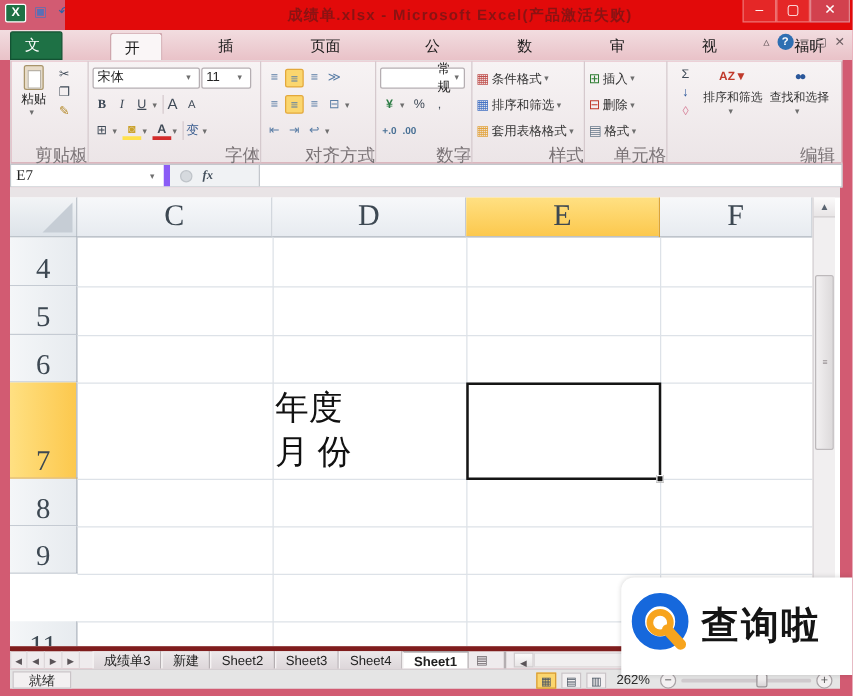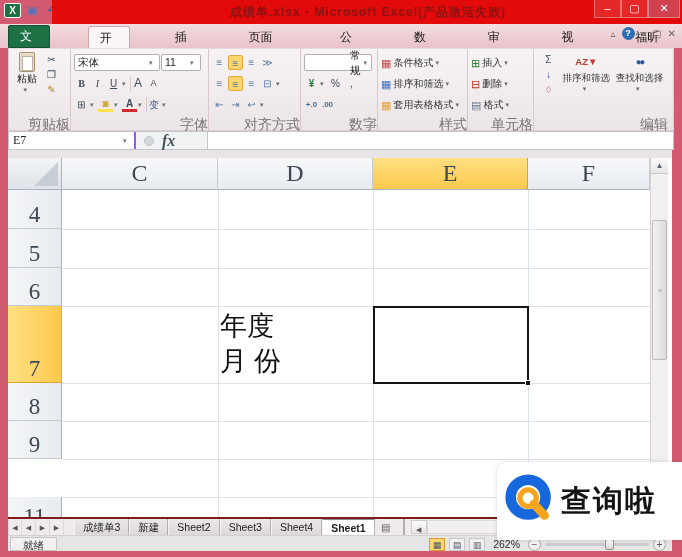--- a/index.html
+++ b/index.html
@@ -58,24 +58,24 @@
   .clip-icon { width:16px; height:20px; background:#e8dcc8; border:1px solid #a8946a; border-radius:2px; position:relative; }
   .clip-icon::after { content:""; position:absolute; left:2px; top:3px; width:9px; height:13px; background:#fff; border:1px solid #b9b2a6; }
   .styles-row, .cells-row { display:flex; align-items:center; height:21px; font-size:10px; color:#333; gap:2px; white-space:nowrap; overflow:hidden; }
   .ic-grid { font-size:11px; line-height:14px; }
   .ebig { display:flex; flex-direction:column; align-items:center; width:56px; font-size:9.5px; color:#333; }
   .ebig .eicon { height:20px; line-height:20px; font-weight:bold; }
 
   
   .fbar { left:8px; top:131px; width:666px; height:19px; background:#eceef0; border:1px solid #c3c7cc;
           display:flex; align-items:stretch; }
-  .namebox { width:127px; background:#fff; border-right:2px solid #8b5cf6; display:flex; align-items:center;
+  .namebox { width:127px; background:#fff; border-right:5px solid #8b5cf6; display:flex; align-items:center;
              justify-content:space-between; padding:0 4px; font-family:"Liberation Serif",serif; font-size:12px; }
   .fxzone { width:72px; background:#f0f2f4; border-right:1px solid #c3c7cc; display:flex; align-items:center; gap:8px; padding:0 8px; }
-  .fx { font-family:"Liberation Serif",serif; font-style:italic; font-weight:bold; font-size:16px; color:#44505c; }
+  .fx { font-family:"Liberation Serif",serif; font-style:italic; font-weight:bold; font-size:10px; color:#44505c; }
   .circ { width:10px; height:10px; border-radius:50%; background:#d6dade; border:1px solid #bfc4c9; }
   .finput { flex:1; background:#fff; }
 
   
   .grid { left:8px; top:150px; width:664px; height:367px; background:#fff; overflow:hidden; }
   .gridstrip { left:0; top:0; width:664px; height:8px; background:#e9e4e6; }
   .hdr { background:linear-gradient(#f7f8fa,#e7ebf0); border-right:1px solid #c5cbd3; border-bottom:1px solid #aab2bc;
          font-family:"Liberation Serif",serif; color:#3d4852; text-align:center; }
   .colhdr { top:8px; height:32px; font-size:24px; line-height:30px; }
   .colhdr.sel { background:linear-gradient(#ffe082,#fcc84d); border-right:1px solid #dca437; }
@@ -98,21 +98,21 @@
 
   
   .vscroll { left:642px; top:8px; width:18px; height:359px; background:#f1eff0; border-left:1px solid #d4d0d2; }
   .vsb-btn { height:16px; text-align:center; font-size:8px; line-height:16px; color:#5a6470;
              background:linear-gradient(#fbfafa,#e8e5e6); border-bottom:1px solid #cfcbcd; }
   .vsb-thumb { position:absolute; left:1px; top:62px; width:15px; height:140px; background:linear-gradient(90deg,#f2f0f1,#dddadb);
                border:1px solid #bdb9bb; border-radius:2px; }
   .vsb-grip { position:absolute; left:3px; top:66px; width:8px; text-align:center; font-size:7px; color:#9a9496; letter-spacing:0; }
 
   
-  .sheetbar { left:8px; top:517px; width:664px; height:18px; background:#efebed; border-top:2px solid #7f1d1d;
+  .sheetbar { left:8px; top:517px; width:664px; height:18px; background:#efebed; border-top:4px solid #7f1d1d;
               display:flex; align-items:stretch; font-size:10.5px; }
   .navbtn { width:14px; text-align:center; line-height:17px; font-size:7px; color:#5a5458; border-right:1px solid #ddd7da; }
   .stab { padding:0 8px; line-height:17px; color:#222; background:linear-gradient(#ece8ea,#ddd7da);
           border-right:1px solid #b4aeb1; border-left:1px solid #f6f3f4; }
   .stab.active { background:#fff; font-weight:bold; border-top:1px solid #8f888c; }
   .ins-sheet { width:22px; display:flex; align-items:center; justify-content:center; color:#6b6468; font-size:10px; }
   .tab-split { width:8px; border-left:2px solid #b4aeb1; margin-left:6px; }
   .hscroll-left { width:16px; text-align:center; line-height:17px; font-size:7px; color:#5a5458;
                   background:linear-gradient(#fbfafa,#e8e5e6); border:1px solid #cfcbcd; margin:1px 0; }
   .hscroll-track { flex:1; background:#f1eff0; margin:1px 0; border:1px solid #dcd8da; }

